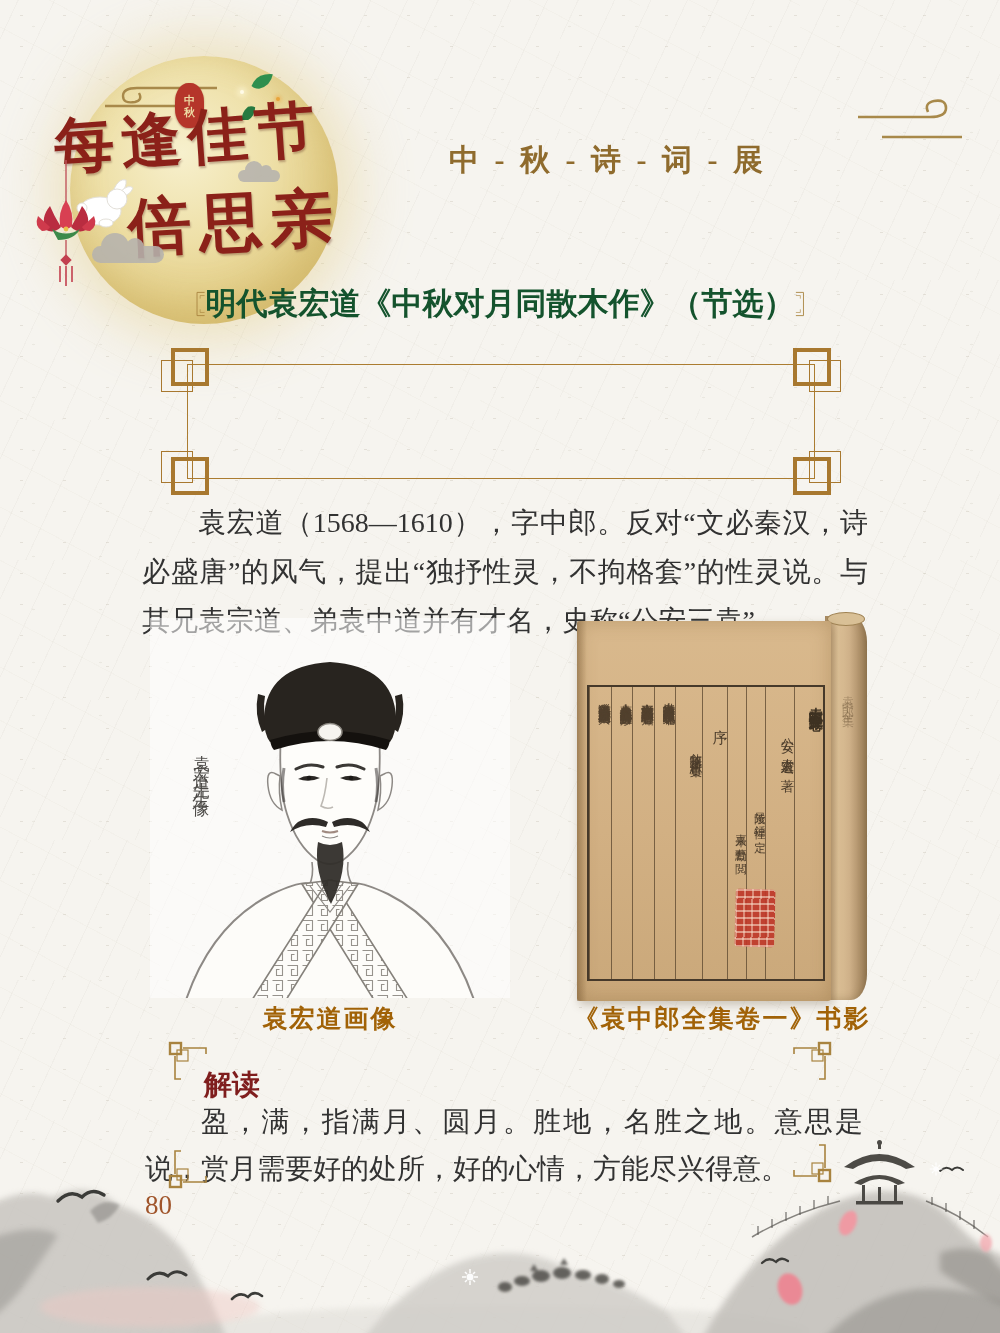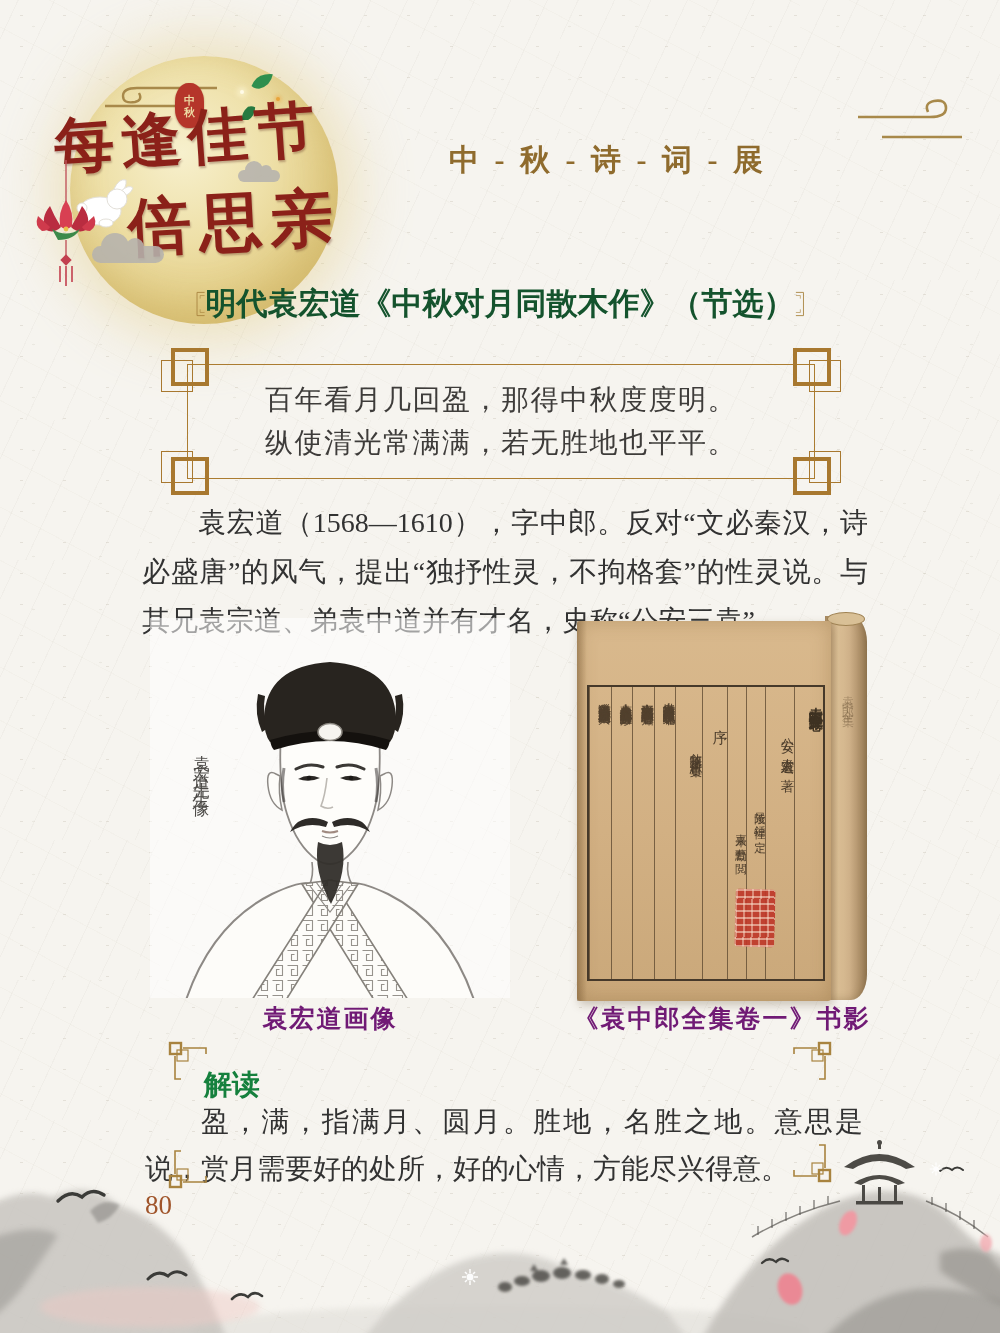--- a/index.html
+++ b/index.html
@@ -60,31 +60,31 @@
   .sq.tl{left:-17px;top:-17px;}   .sq.tl2{left:-27px;top:-5px;}
   .sq.tr{right:-17px;top:-17px;}  .sq.tr2{right:-27px;top:-5px;}
   .sq.bl{left:-17px;bottom:-17px;}.sq.bl2{left:-27px;bottom:-5px;}
   .sq.br{right:-17px;bottom:-17px;}.sq.br2{right:-27px;bottom:-5px;}
   .poem-text{position:absolute;left:0;top:0;right:0;padding-top:13px;text-align:center;
     font-size:28px;color:#3e3c3a;line-height:43px;letter-spacing:1.5px;}
 
   
   .bio{left:142px;top:498px;width:726px;font-size:28px;color:#323232;
     line-height:49px;text-indent:2em;text-align:justify;}
-  .interp-label{left:204px;top:1066px;font-size:28px;font-weight:bold;color:#15803d;}
+  .interp-label{left:204px;top:1066px;font-size:28px;font-weight:bold;color:#7f1d1d;}
   .interp-text{left:145px;top:1098px;width:718px;font-size:28px;color:#323232;
     line-height:47px;text-indent:2em;text-align:justify;z-index:2;}
   .corner{width:44px;height:44px;z-index:2;}
   .page-num{left:145px;top:1190px;font-size:27px;color:#a0552b;z-index:2;}
 
   
   .portrait{left:150px;top:618px;width:360px;height:380px;background:rgba(255,255,255,.55);}
   .portrait-label{left:190px;top:742px;writing-mode:vertical-rl;text-orientation:upright;
     font-size:17px;letter-spacing:9px;color:#4c4a47;transform:rotate(1deg);}
-  .cap{position:absolute;text-align:center;font-size:25px;font-weight:bold;color:#701a75;letter-spacing:2px;}
+  .cap{position:absolute;text-align:center;font-size:25px;font-weight:bold;color:#a16207;letter-spacing:2px;}
   .cap1{left:150px;top:1002px;width:360px;}
   .cap2{left:557px;top:1002px;width:330px;}
 
   
   .book{left:577px;top:613px;width:290px;height:390px;}
   .book-page{position:absolute;left:0;top:8px;width:254px;height:380px;border-radius:3px;
     background:linear-gradient(180deg,#d9b98d,#d2b083 55%,#caa87a);
     box-shadow:2px 4px 10px rgba(90,70,40,.28), inset 0 0 20px rgba(120,85,40,.30);}
   .book-page::before{content:"";position:absolute;left:0;top:0;bottom:0;width:10px;
     background:linear-gradient(90deg, rgba(90,60,25,.35), transparent);}
@@ -259,24 +259,20 @@
 
 <div class="abs poem-frame z1">
   <div class="sq tl"></div>
   <div class="sq thin tl2"></div>
   <div class="sq tr"></div>
   <div class="sq thin tr2"></div>
   <div class="sq bl"></div>
   <div class="sq thin bl2"></div>
   <div class="sq br"></div>
   <div class="sq thin br2"></div>
-  <div class="poem-text">
-    <div>百年看月几回盈，那得中秋度度明。</div>
-    <div>纵使清光常满满，若无胜地也平平。</div>
-  </div>
 </div>
 
 <div class="abs bio z1">袁宏道（1568—1610），字中郎。反对“文必秦汉，诗必盛唐”的风气，提出“独抒性灵，不拘格套”的性灵说。与其兄袁宗道、弟袁中道并有才名，史称“公安三袁”。</div>
 
 <div class="abs portrait z1">
   <svg width="360" height="380" viewBox="0 0 360 380">
     <defs>
       <pattern id="mea" width="15" height="15" patternUnits="userSpaceOnUse">
         <rect width="15" height="15" fill="#fdfcf9"></rect>
         <path d="M2.5,2.5 H12.5 V12.5 H6.5 V6.5 H9.5" fill="none" stroke="#96928c" stroke-width="1.1"></path>

